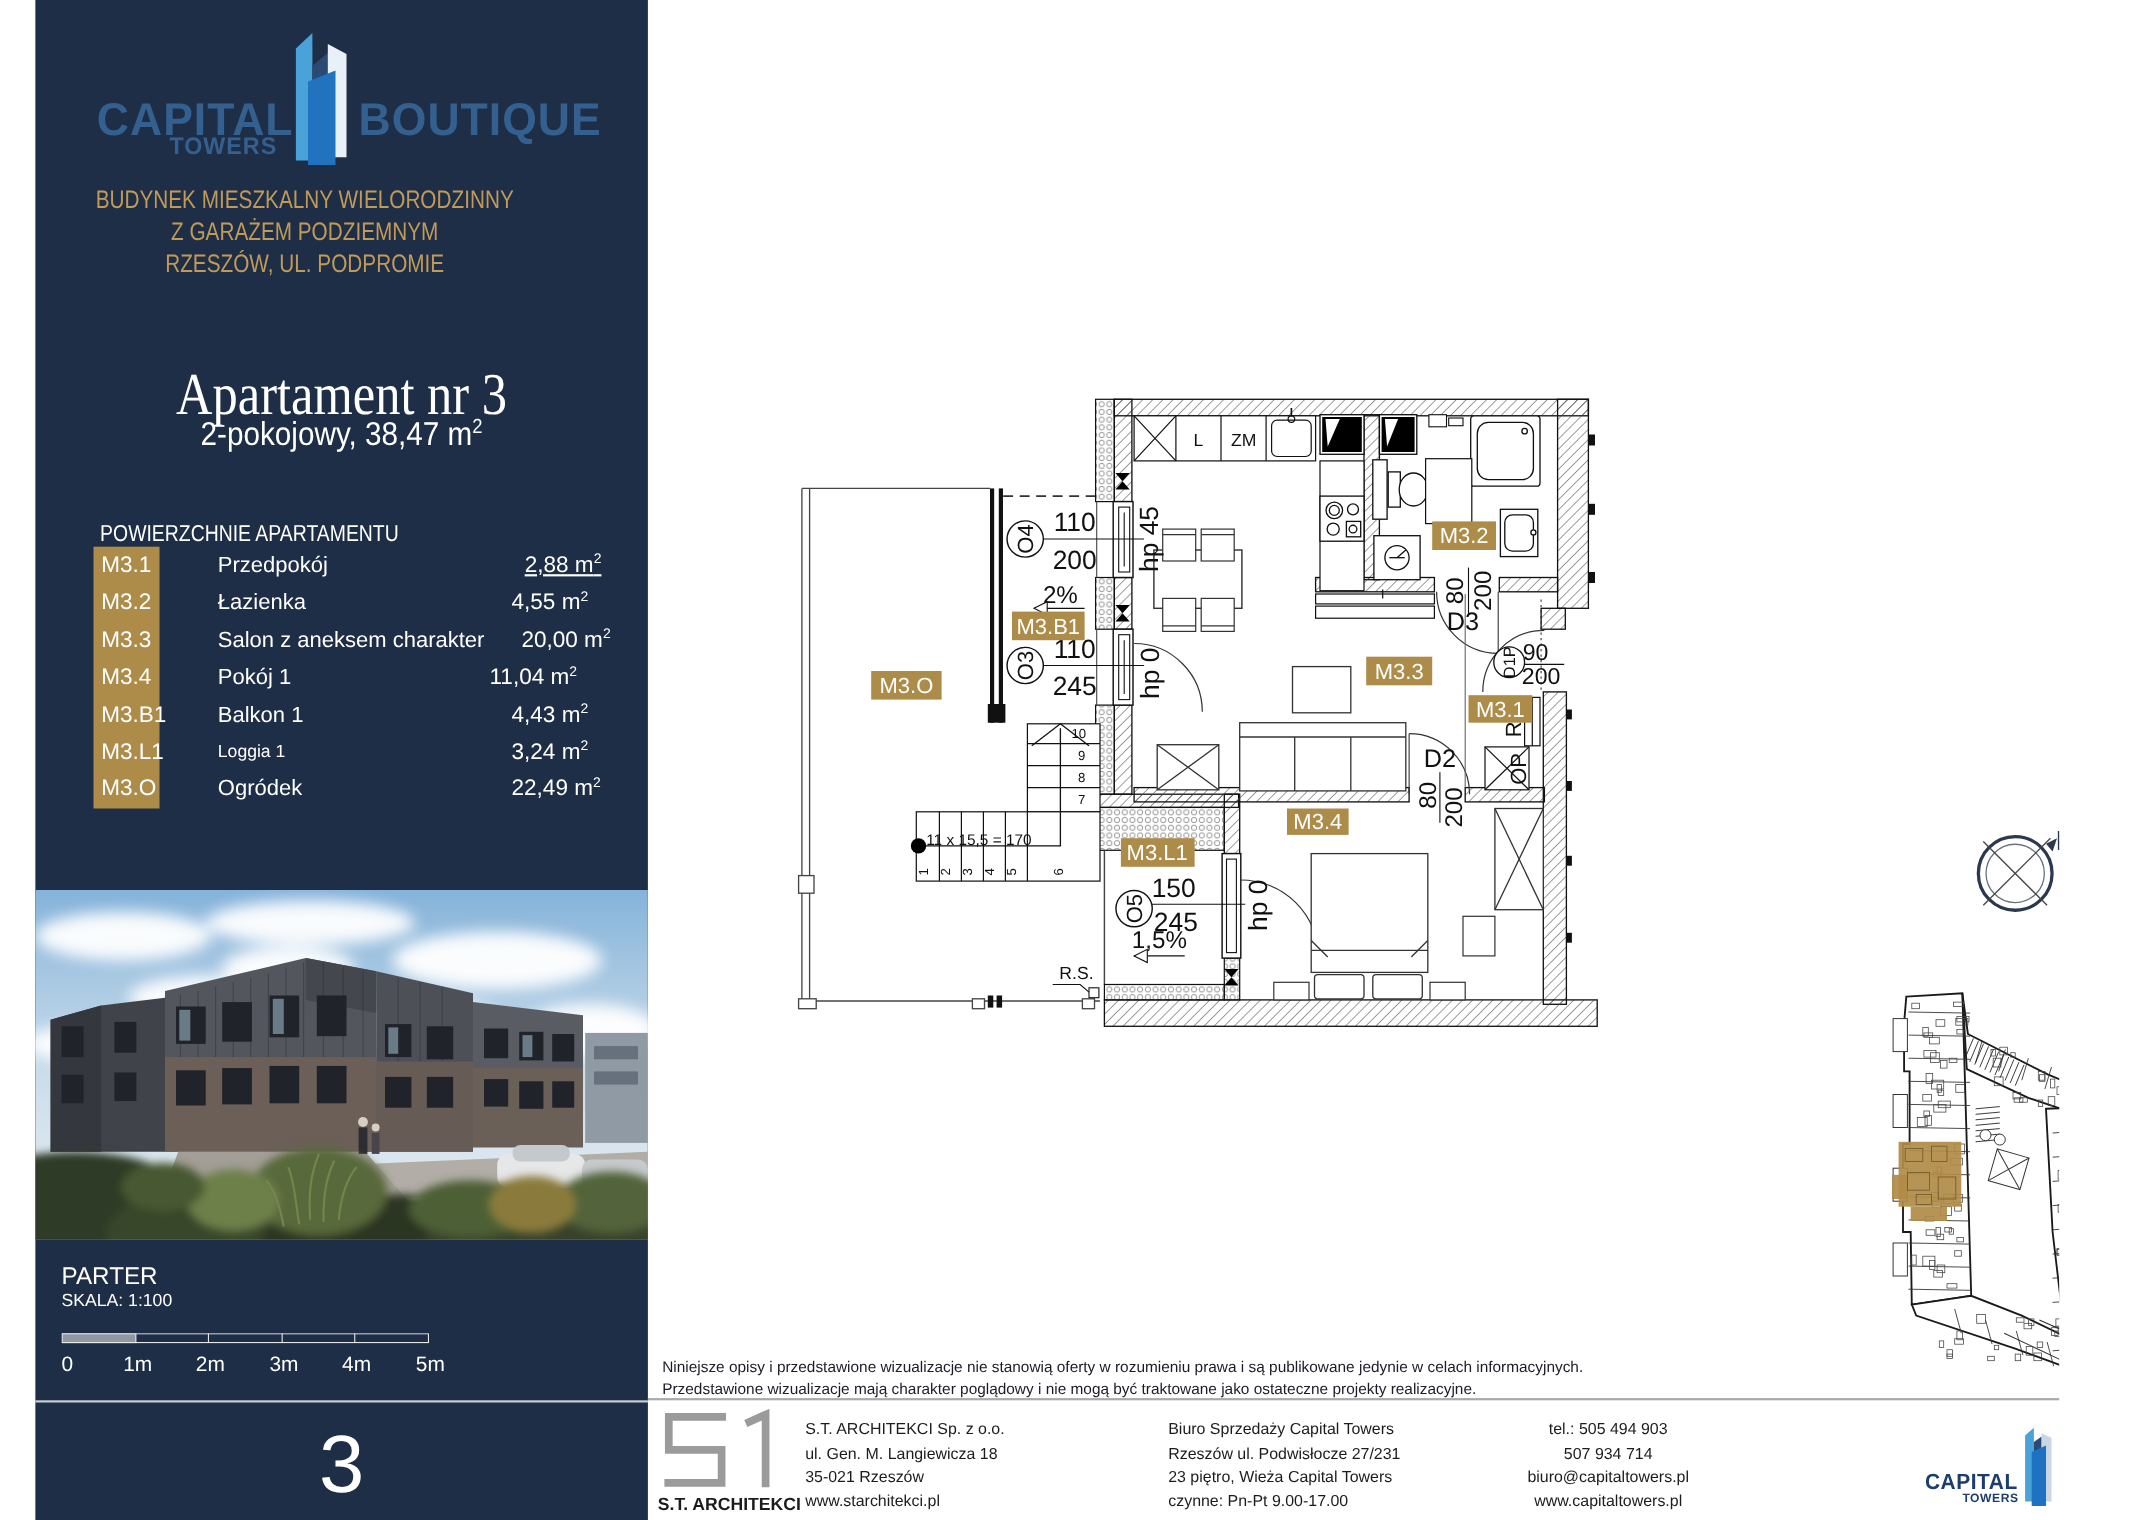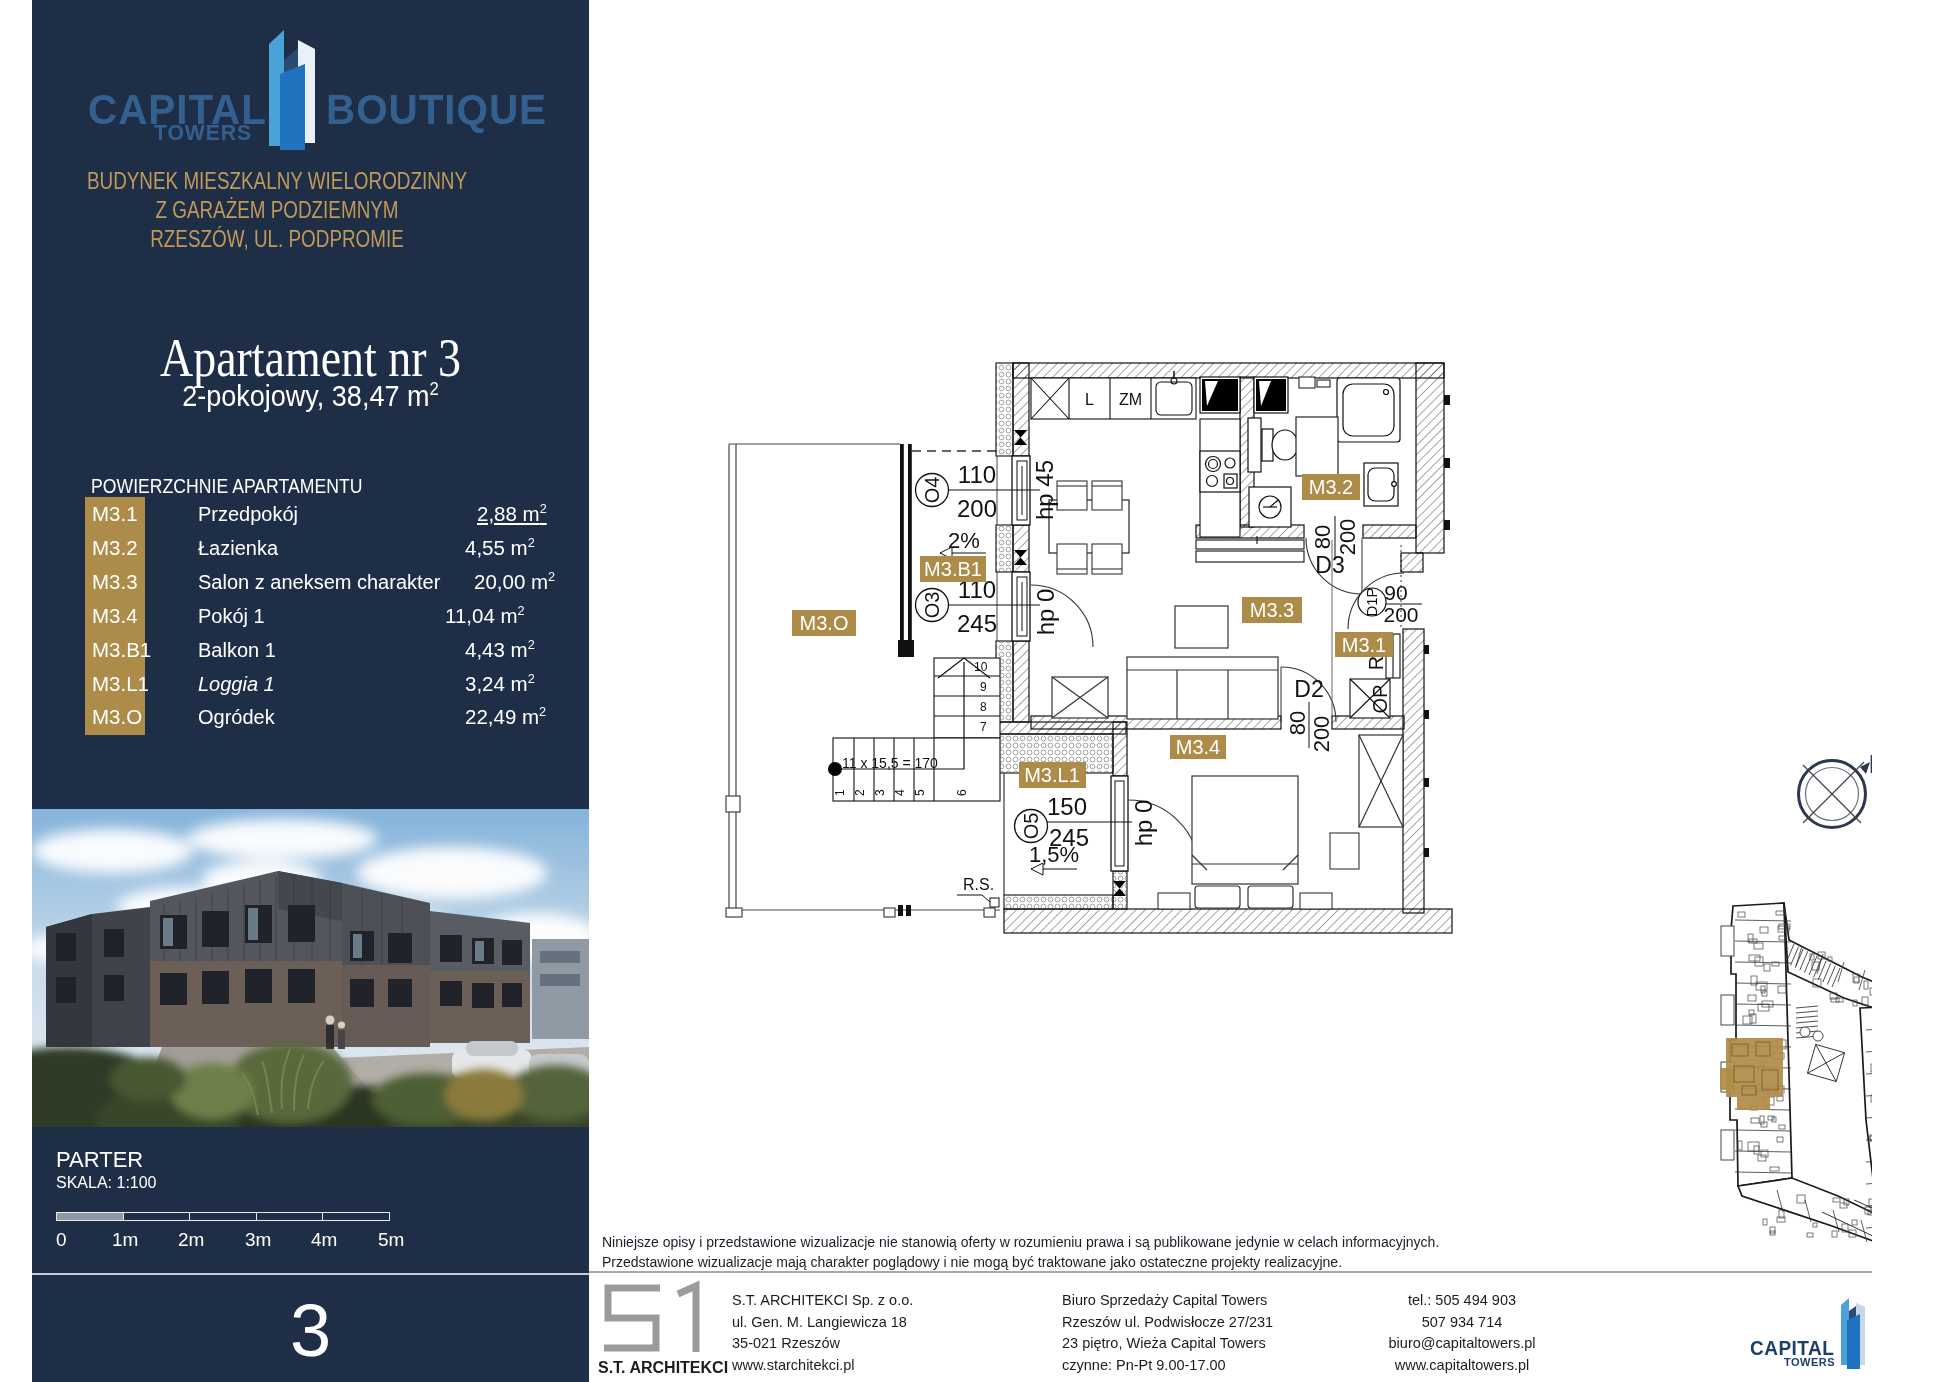--- a/index.html
+++ b/index.html
@@ -69,21 +69,21 @@
 </div>
 
 <div class="abs w" style="left:0;top:633px;width:557px;height:34px;font-size:20.5px;line-height:34px;">
   <span class="abs" style="left:60px;">M3.B1</span>
   <span class="abs" style="left:166px;font-size:20px;">Balkon 1</span>
   <span class="abs" style="left:433px;">4,43 m<sup class="m2">2</sup></span>
 </div>
 
 <div class="abs w" style="left:0;top:667px;width:557px;height:34px;font-size:20.5px;line-height:34px;">
   <span class="abs" style="left:60px;">M3.L1</span>
-  <span class="abs" style="left:166px;font-size:20px;font-style:italic;">Loggia 1</span>
+  <span class="abs" style="left:166px;font-size:16px;">Loggia 1</span>
   <span class="abs" style="left:433px;">3,24 m<sup class="m2">2</sup></span>
 </div>
 
 <div class="abs w" style="left:0;top:700px;width:557px;height:34px;font-size:20.5px;line-height:34px;">
   <span class="abs" style="left:60px;">M3.O</span>
   <span class="abs" style="left:166px;font-size:20px;">Ogródek</span>
   <span class="abs" style="left:433px;">22,49 m<sup class="m2">2</sup></span>
 </div>
 
 <svg class="abs" style="left:0;top:809px;" width="557" height="318" viewBox="0 0 557 318">

